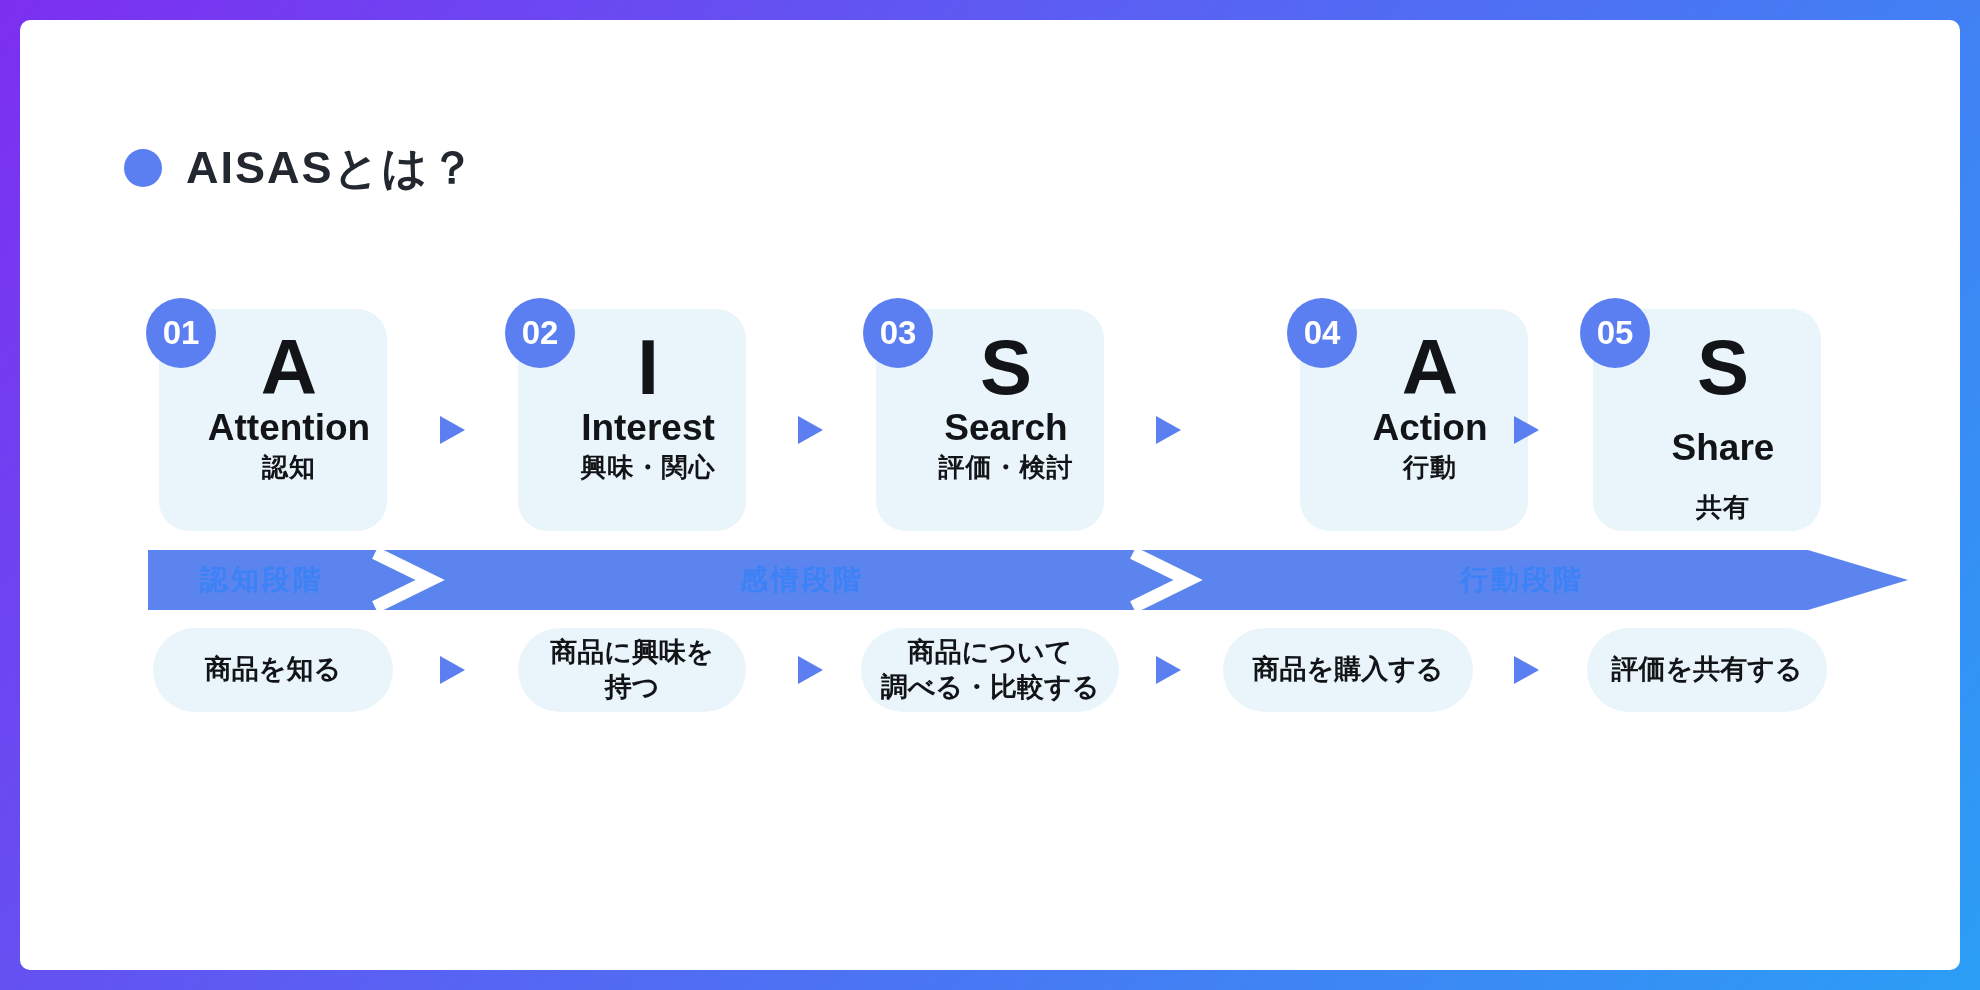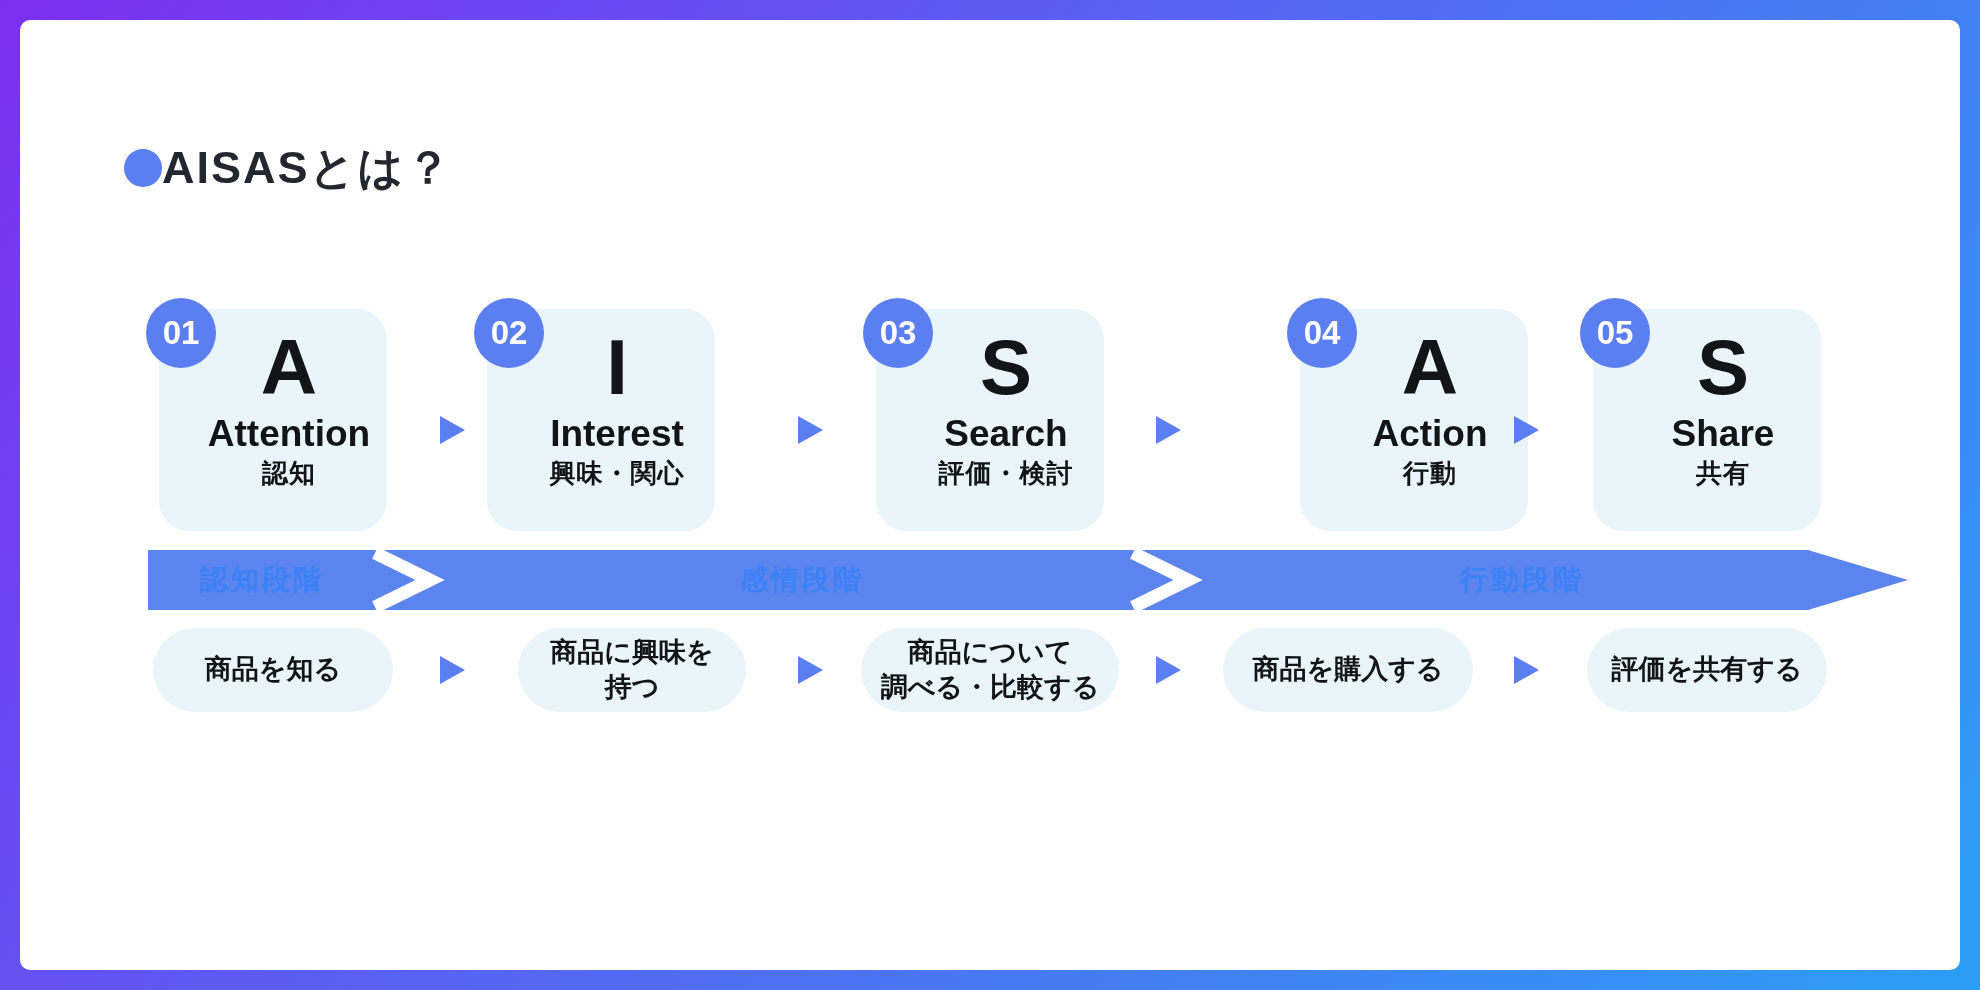--- a/index.html
+++ b/index.html
@@ -20,57 +20,57 @@
     padding:20px;
     background:linear-gradient(128deg,var(--frame-gradient-start) 0%,var(--frame-gradient-mid) 48%,var(--frame-gradient-end) 100%);
   }
   .canvas{
     position:relative;width:100%;height:100%;
     background:#ffffff;border-radius:10px;overflow:hidden;
   }
   
   .title-row{
     position:absolute;left:104px;top:118px;
-    display:flex;align-items:center;
+    display:flex;align-items:center;gap:24px;
   }
   .title-bullet{
     width:38px;height:38px;border-radius:50%;
     background:var(--accent-blue);flex:0 0 auto;
   }
   .page-title{
     font-size:45px;font-weight:700;color:var(--title-text);
     letter-spacing:2px;
   }
   
   .stage-card{
     position:absolute;top:289px;width:228px;height:222px;
     background:var(--card-bg);border-radius:30px;
     display:flex;flex-direction:column;align-items:center;
     padding-top:18px;
     padding-left:32px;
   }
   .stage-card.s0{left:139px;}
-  .stage-card.s1{left:467px;}
+  .stage-card.s1{left:498px;}
   .stage-card.s2{left:856px;}
   .stage-card.s3{left:1280px;}
-  .stage-card.s4{left:1573px;}
+  .stage-card.s4{left:1573px;gap:20px;}
   .stage-badge{
     position:absolute;left:-13px;top:-11px;
     width:70px;height:70px;border-radius:50%;
     background:var(--accent-blue);color:#ffffff;
     font-size:33px;font-weight:700;
     display:flex;align-items:center;justify-content:center;
   }
   .stage-letter{
     font-size:78px;font-weight:700;color:var(--card-text);
     line-height:1.04;
   }
   .stage-name{
     font-size:37px;font-weight:700;color:var(--card-text);
-    margin-top:6px;line-height:1.1;
+    margin-top:0;line-height:1.1;
   }
   .stage-jp{
     font-size:26px;font-weight:700;color:var(--card-text);
     margin-top:1px;letter-spacing:1px;
   }
   
   .flow-arrow{
     position:absolute;width:0;height:0;
     border-top:14px solid transparent;
     border-bottom:14px solid transparent;

